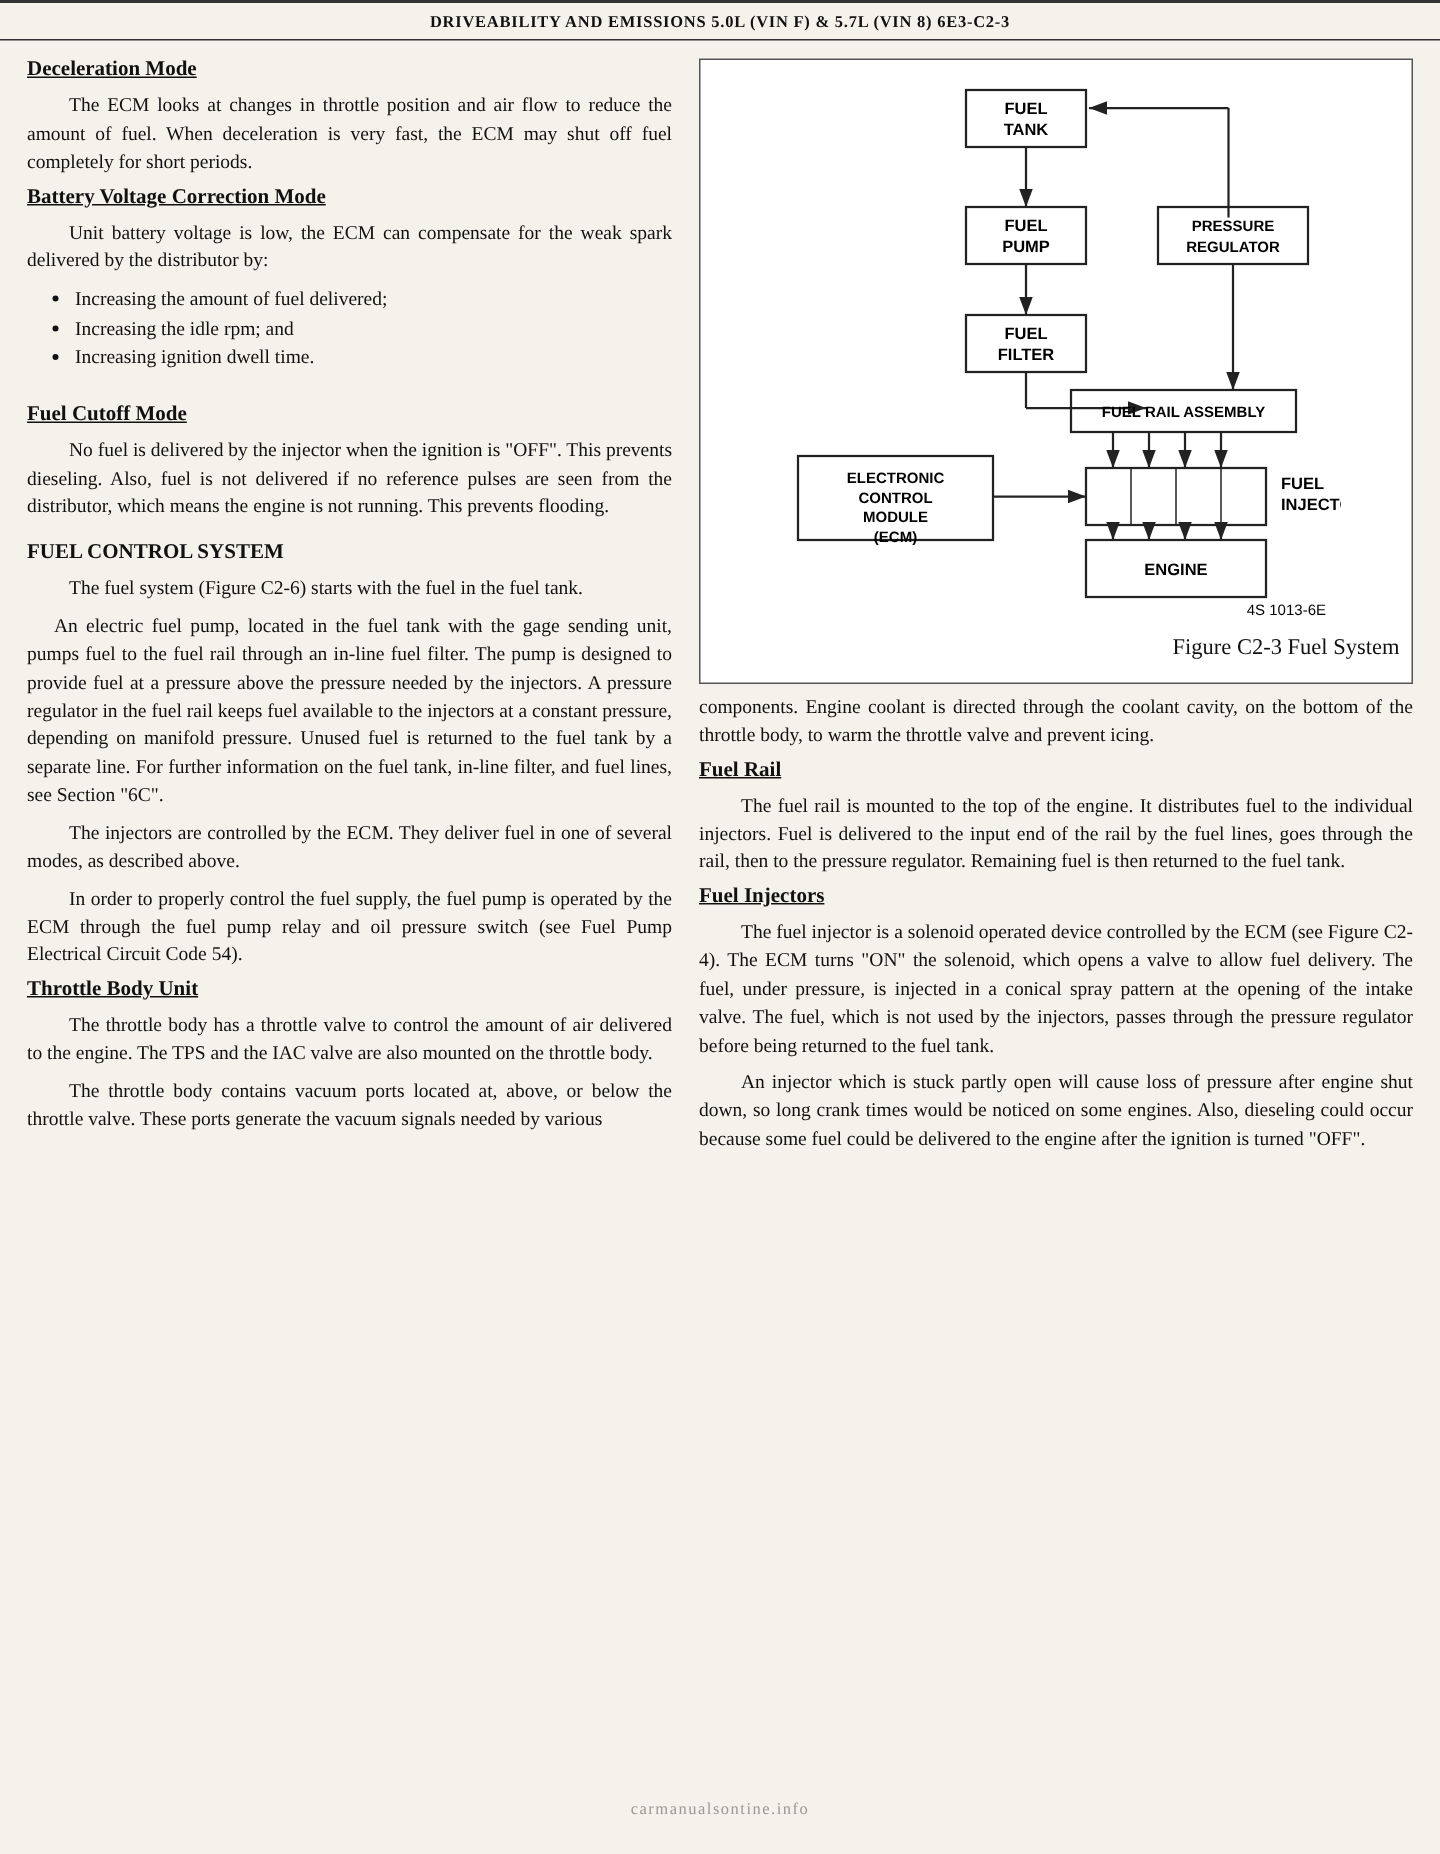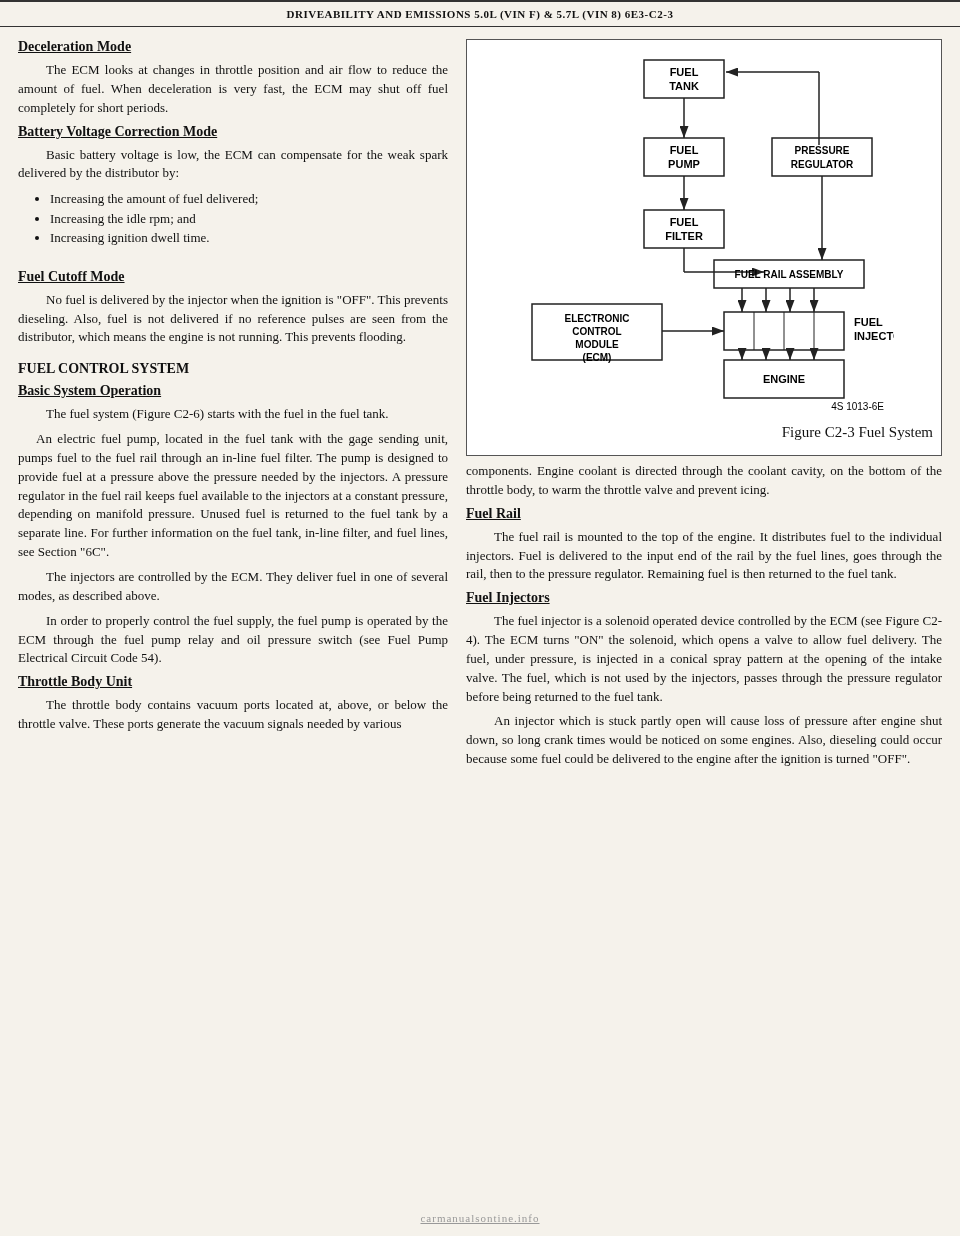--- a/index.html
+++ b/index.html
@@ -103,65 +103,64 @@
     }
     
     .fuel-system-svg {
       display: block;
       margin: 0 auto;
     }
 
     
     .watermark {
       position: absolute;
-      bottom: 12px;
+      bottom: 24px;
       left: 50%;
       transform: translateX(-50%);
       font-size: 11px;
       color: #999;
       letter-spacing: 1px;
-      text-decoration: underline;
     }
   </style>
 </head>
 <body>
 
 <div class="page-container">
 
   <div class="page-header">
     <span class="page-header-title">DRIVEABILITY AND EMISSIONS  5.0L (VIN F)  &amp;  5.7L (VIN 8)  6E3-C2-3</span>
   </div>
 
   <div class="content-area">
 
     <div class="left-column">
 
       <div class="section-heading-bold">Deceleration Mode</div>
       <p class="para-indent">The ECM looks at changes in throttle position and air flow to reduce the amount of fuel.  When deceleration is very fast, the ECM may shut off fuel completely for short periods.</p>
 
       <div class="section-heading-bold">Battery Voltage Correction Mode</div>
-      <p class="para-indent">Basic battery voltage is low, the ECM can compensate for the weak spark delivered by the distributor by:</p>
+      <p class="para-indent">Unit battery voltage is low, the ECM can compensate for the weak spark delivered by the distributor by:</p>
       <ul class="bullet-list">
         <li>Increasing the amount of fuel delivered;</li>
         <li>Increasing the idle rpm; and</li>
         <li>Increasing ignition dwell time.</li>
       </ul>
 
       <div class="section-heading-bold">Fuel Cutoff Mode</div>
       <p class="para-indent">No fuel is delivered by the injector when the ignition is "OFF".  This prevents dieseling.  Also, fuel is not delivered if no reference pulses are seen from the distributor, which means the engine is not running.  This prevents flooding.</p>
 
       <div class="section-heading-caps">FUEL CONTROL SYSTEM</div>
 
-      <div class="section-heading-bold">Basic System Operation</div>
       <p class="para-indent">The fuel system (Figure C2-6) starts with the fuel in the fuel tank.</p>
       <p class="para" style="text-indent:18px;">An electric fuel pump, located in the fuel tank with the gage sending unit, pumps fuel to the fuel rail through an in-line fuel filter.  The pump is designed to provide fuel at a pressure above the pressure needed by the injectors.  A pressure regulator in the fuel rail keeps fuel available to the injectors at a constant pressure, depending on manifold pressure.  Unused fuel is returned to the fuel tank by a separate line.  For further information on the fuel tank, in-line filter, and fuel lines, see Section "6C".</p>
       <p class="para-indent">The injectors are controlled by the ECM.  They deliver fuel in one of several modes, as described above.</p>
       <p class="para-indent">In order to properly control the fuel supply, the fuel pump is operated by the ECM through the fuel pump relay and oil pressure switch (see Fuel Pump Electrical Circuit Code 54).</p>
 
       <div class="section-heading-bold">Throttle Body Unit</div>
+      <p class="para-indent">The throttle body has a throttle valve to control the amount of air delivered to the engine.  The TPS and the IAC valve are also mounted on the throttle body.</p>
       <p class="para-indent">The throttle body contains vacuum ports located at, above, or below the throttle valve.  These ports generate the vacuum signals needed by various</p>
 
     </div>
 
     <div class="right-column">
 
       <div class="diagram-container">
         <svg class="fuel-system-svg" width="380" height="370" viewBox="0 0 380 370">
 
           <defs>

